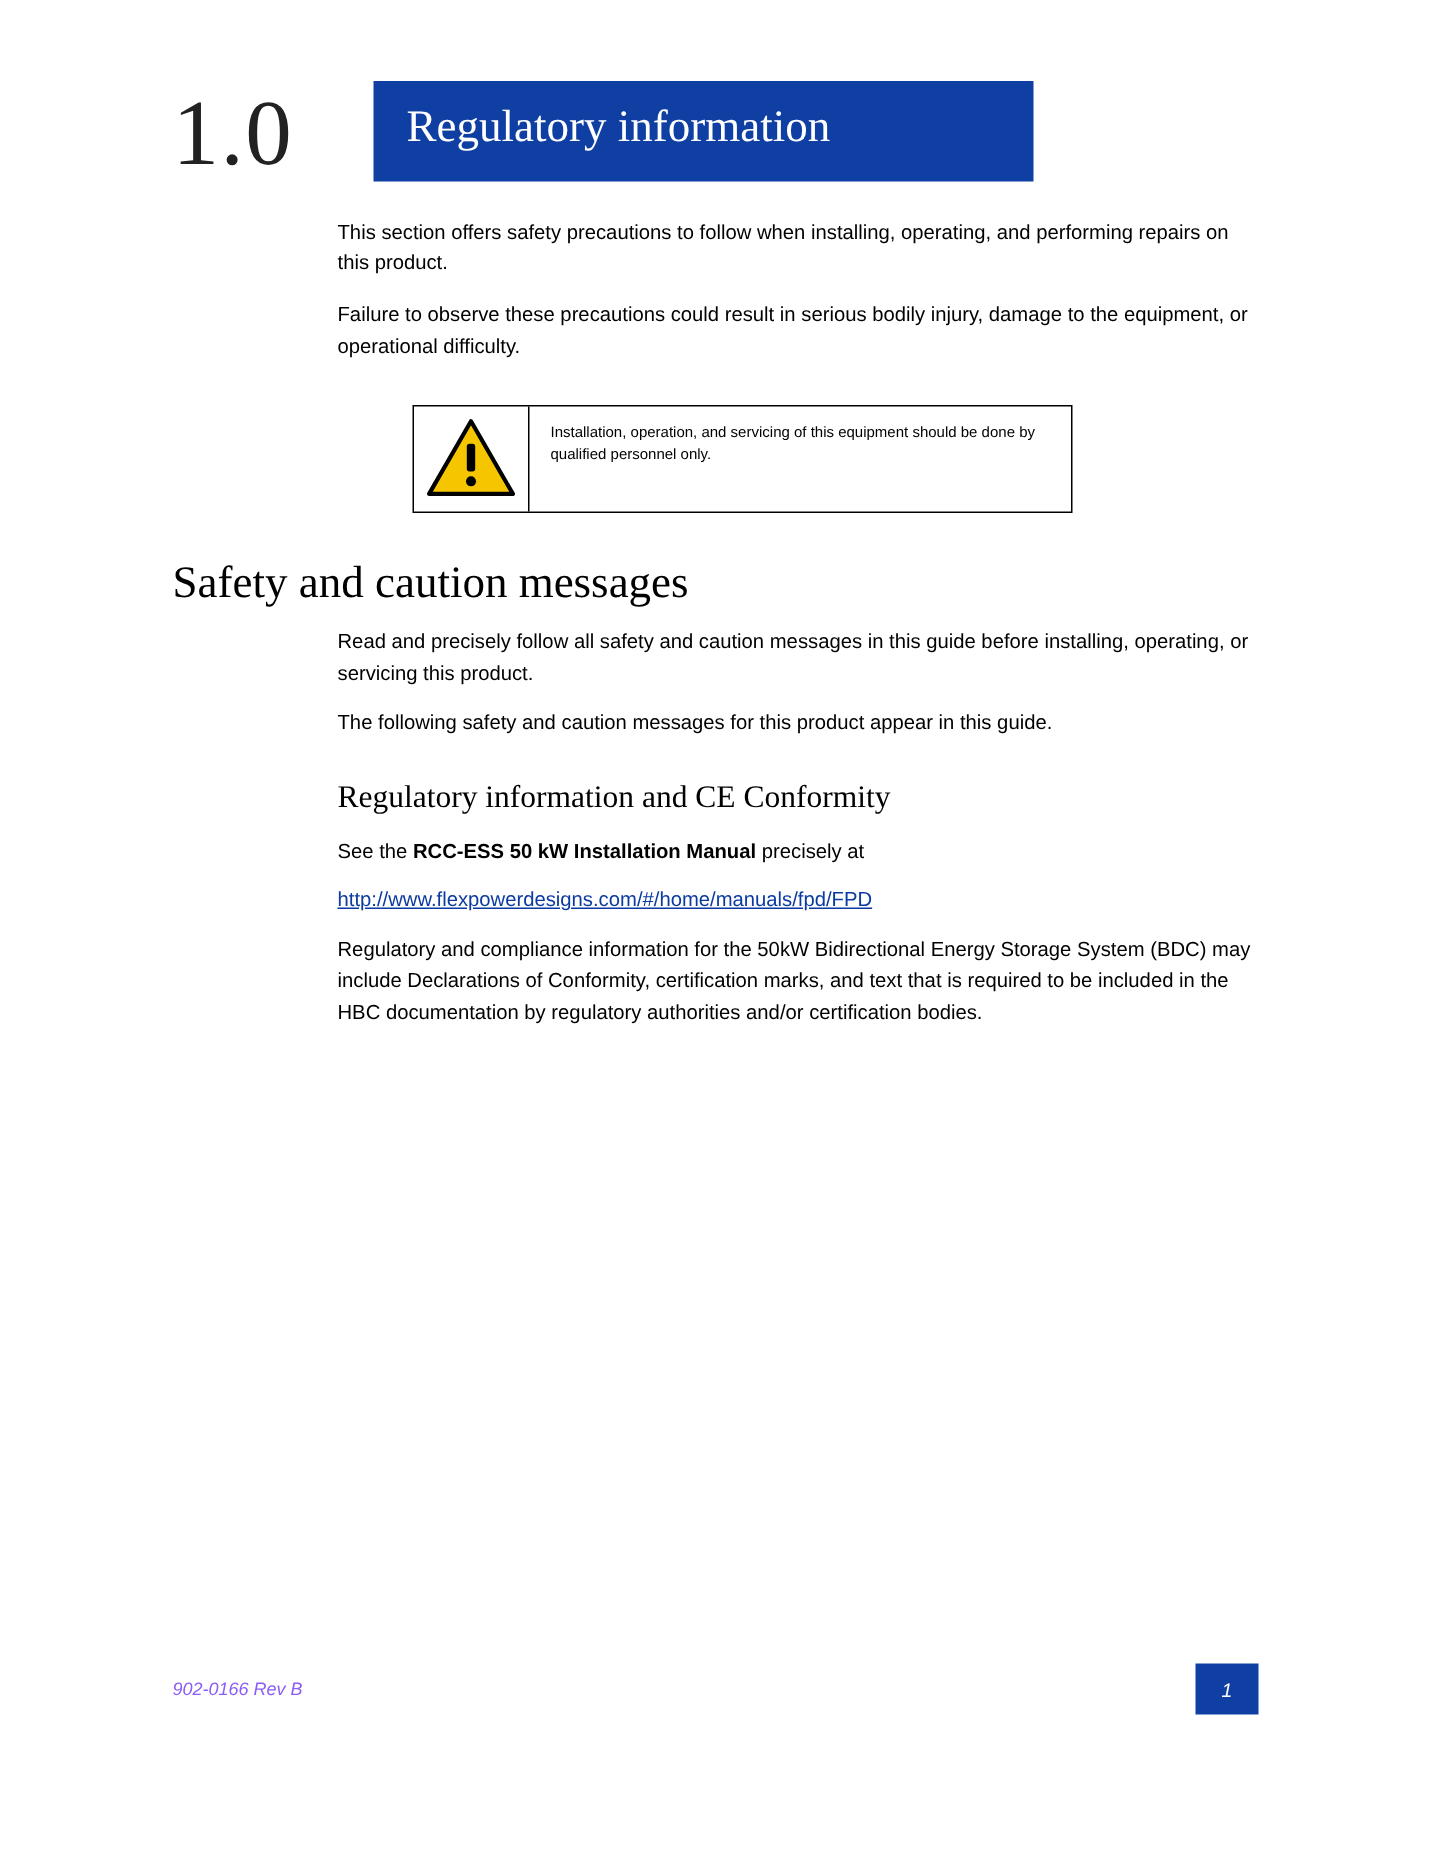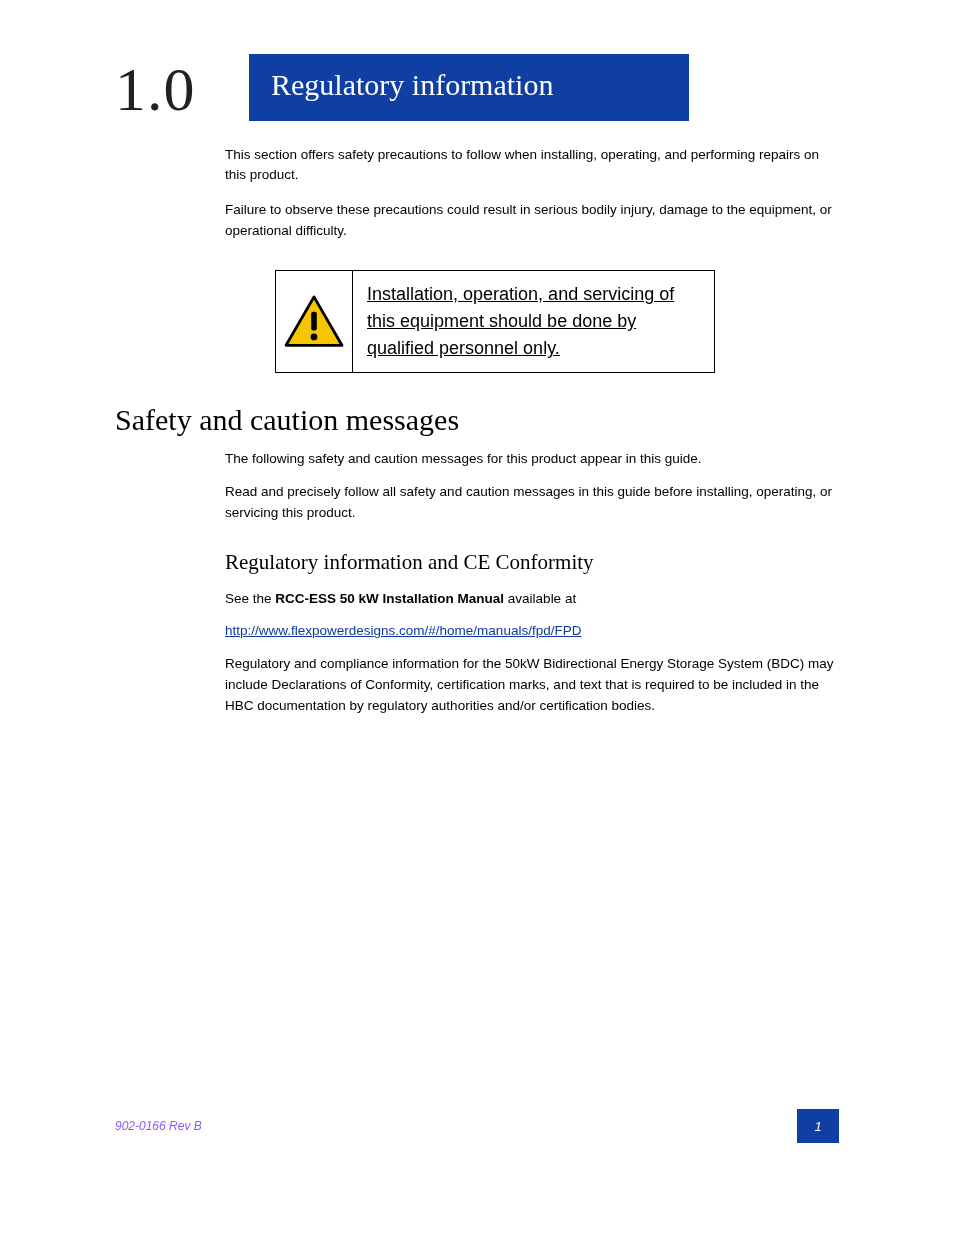--- a/index.html
+++ b/index.html
@@ -53,23 +53,22 @@
   .caution-icon-cell {
     border-right: 1.5px solid #000;
     padding: 8px;
     display: flex;
     align-items: center;
     justify-content: center;
     width: 84px;
   }
   .caution-text-cell {
     padding: 10px 14px;
-    font-size: 18px;
+    font-size: 10px;
     line-height: 1.5;
-    text-decoration: underline;
   }
   .section-heading {
     font-family: "Times New Roman", Times, serif;
     font-size: 30px;
     color: #000;
     margin-bottom: 12px;
   }
   .subsection-heading {
     font-family: "Times New Roman", Times, serif;
     font-size: 21px;
@@ -139,30 +138,30 @@
         <rect x="29" y="18" width="6" height="20" rx="2" fill="#000"></rect>
         <circle cx="32" cy="45" r="3.6" fill="#000"></circle>
       </svg>
     </div>
     <div class="caution-text-cell">Installation, operation, and servicing of this equipment should be done by qualified personnel only.</div>
   </div>
 
   <div>
     <div class="section-heading">Safety and caution messages</div>
     <div class="body-col">
+      <p>Read and precisely follow all safety and caution messages in this guide before installing, operating, or servicing this product.</p>
       <p>The following safety and caution messages for this product appear in this guide.</p>
-      <p>Read and precisely follow all safety and caution messages in this guide before installing, operating, or servicing this product.</p>
     </div>
   </div>
 
   <div>
     <div class="body-col">
       <div class="subsection-heading">Regulatory information and CE Conformity</div>
       <p>
-        <span>See the </span><span class="bold">RCC-ESS 50 kW Installation Manual</span><span> available at</span>
+        <span>See the </span><span class="bold">RCC-ESS 50 kW Installation Manual</span><span> precisely at</span>
       </p>
       <p><a class="link-line">http://www.flexpowerdesigns.com/#/home/manuals/fpd/FPD</a></p>
       <p>Regulatory and compliance information for the 50kW Bidirectional Energy Storage System (BDC) may include Declarations of Conformity, certification marks, and text that is required to be included in the HBC documentation by regulatory authorities and/or certification bodies.</p>
     </div>
   </div>
 
   <div class="footer">
     <div class="footer-left">902-0166 Rev B</div>
     <div class="footer-right">1</div>
   </div>

